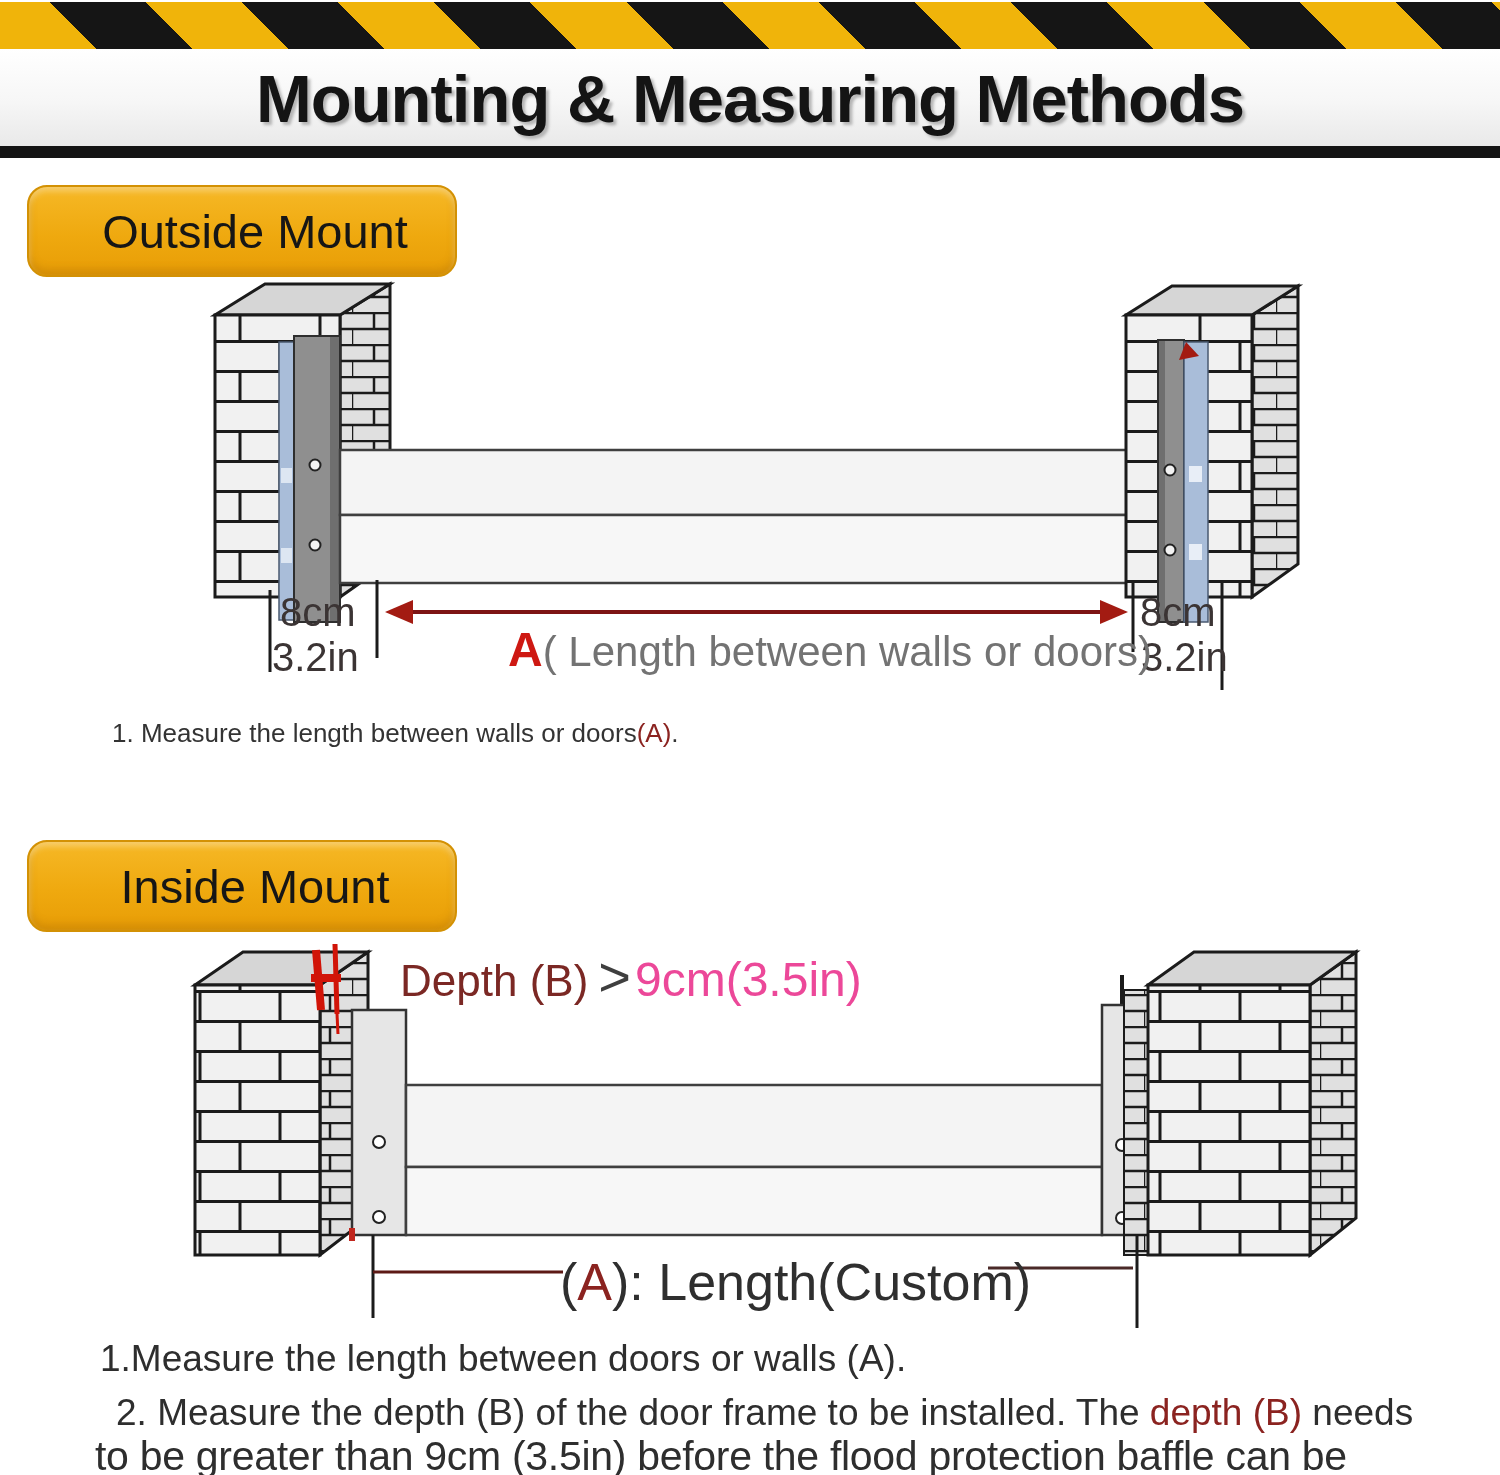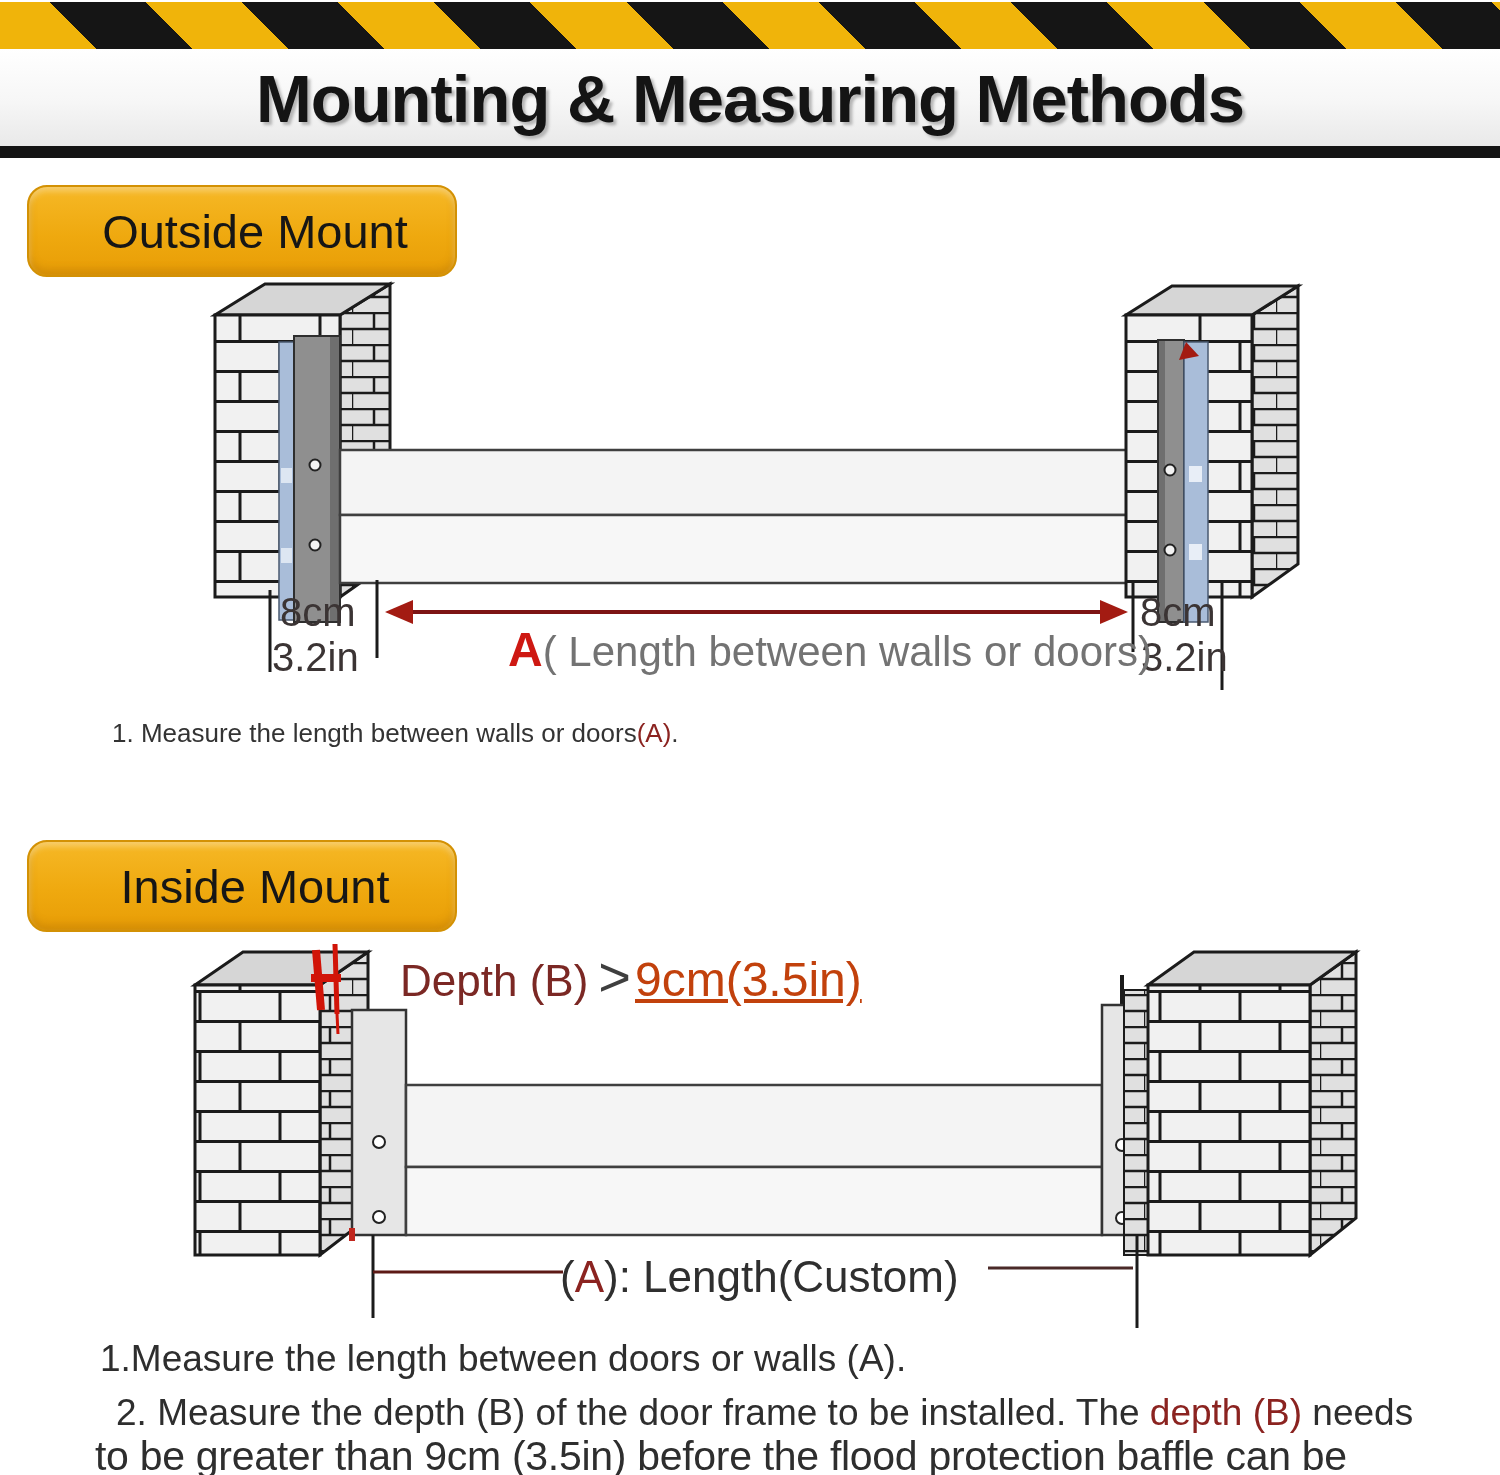--- a/index.html
+++ b/index.html
@@ -27,22 +27,22 @@
   #diagram-outside{top:280px;}
   #diagram-inside{top:930px;}
   
   .dimtext{position:absolute;font-size:40px;color:#3b3434;line-height:1.0;}
   .spanlabel{position:absolute;left:508px;top:622px;display:flex;align-items:baseline;}
   .spanlabel .a{font-size:48px;font-weight:bold;color:#ce1812;}
   .spanlabel .rest{font-size:42px;color:#737373;}
   .depthlabel{position:absolute;left:400px;top:944px;display:flex;align-items:baseline;}
   .depthlabel .d1{font-size:44px;color:#7b2824;}
   .depthlabel .gt{font-size:56px;color:#3f3f3f;margin:0 4px 0 10px;}
-  .depthlabel .d2{font-size:48px;color:#c2410c;text-decoration:underline;}
-  .lenlabel{position:absolute;left:560px;top:1252px;font-size:44px;color:#2f2f2f;}
+  .depthlabel .d2{font-size:48px;color:#ec4899;}
+  .lenlabel{position:absolute;left:560px;top:1252px;font-size:52px;color:#2f2f2f;}
   .lenlabel .a{color:#8b2320;}
   
   .step{position:absolute;font-size:26px;color:#333;}
   .step .hl{color:#8b2320;}
   #ostep1{left:112px;top:718px;}
   #ostep2{left:112px;top:770px;}
   .bstep{position:absolute;font-size:37px;color:#2e2e2e;}
   .bstep .hl{color:#8b2320;}
   #istep1{left:100px;top:1338px;}
   #istep2{left:116px;top:1392px;}

